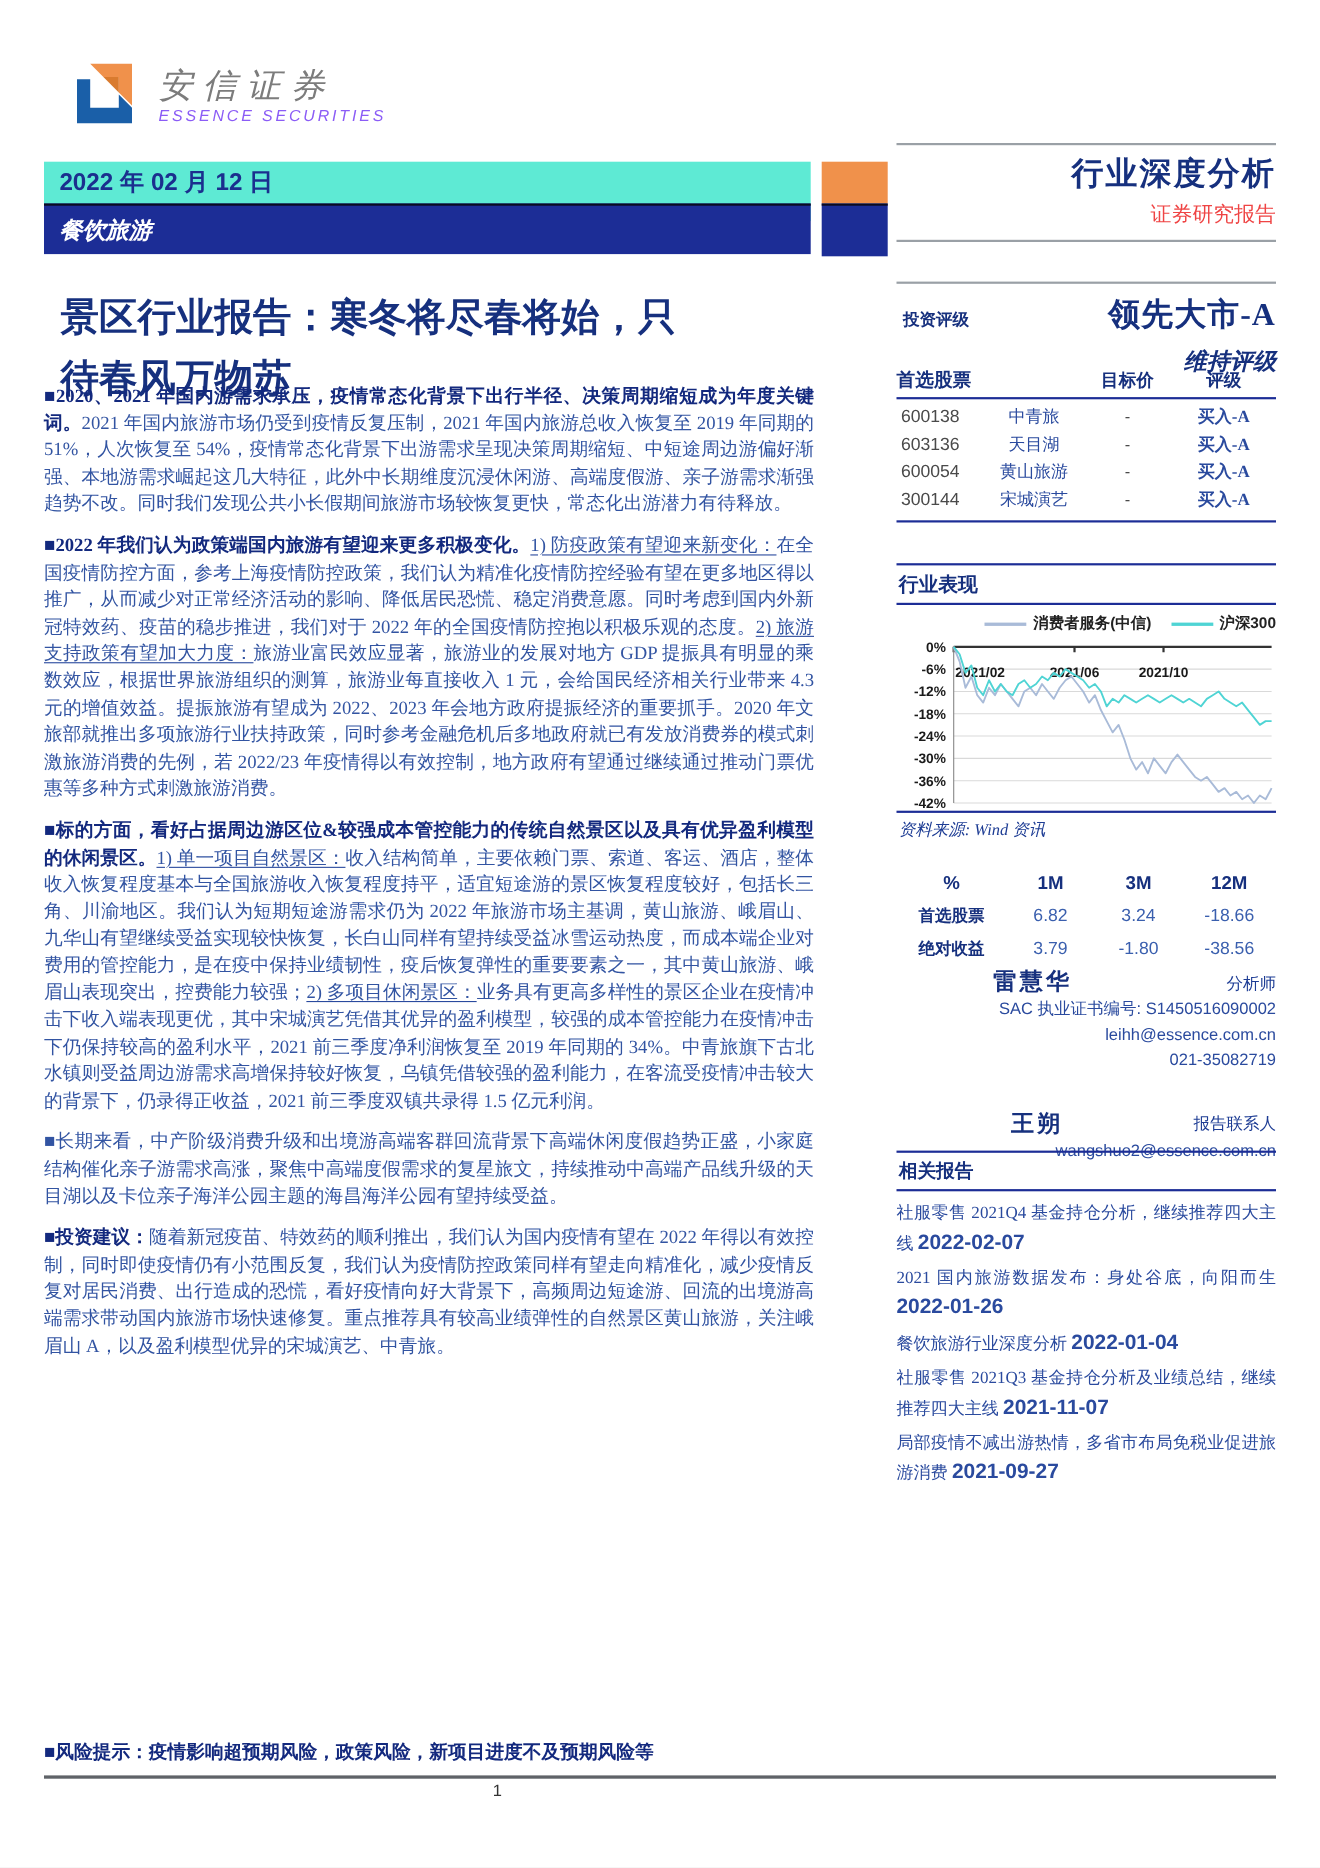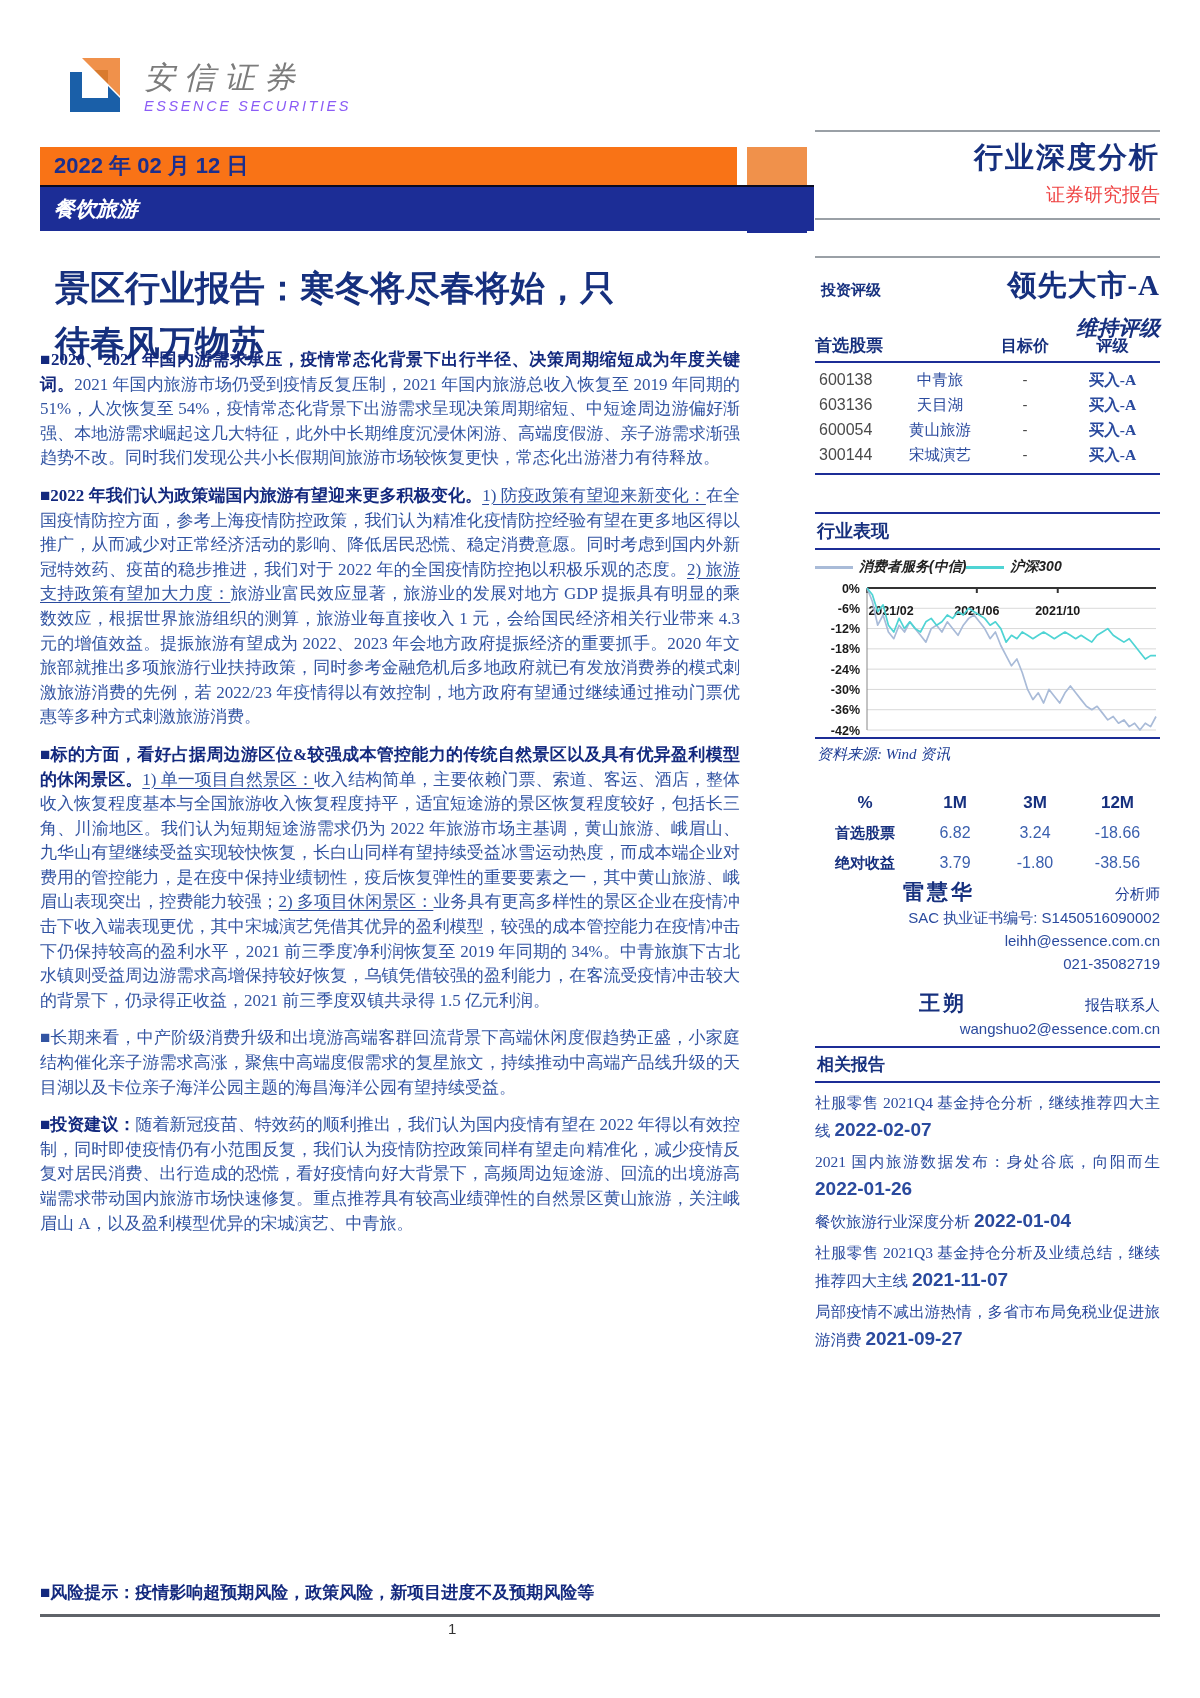--- a/index.html
+++ b/index.html
@@ -4,24 +4,24 @@
 <style>
   html,body{margin:0;padding:0;background:#e8e8e8;}
   .page{position:relative;width:1200px;height:1698px;background:#ffffff;margin:0 auto;overflow:hidden;
         font-family:"Liberation Serif","DejaVu Serif",serif;}
   
   .logo-row{position:absolute;left:62px;top:54px;display:flex;align-items:center;font-style:italic;}
   .logo-mark{width:66px;height:66px;}
   .brand-col{margin-left:16px;}
   .brand-cn{font-family:"Liberation Sans","DejaVu Sans",sans-serif;font-size:31px;color:#7c7c7c;letter-spacing:9px;line-height:34px;}
   .brand-en{font-family:"Liberation Sans","DejaVu Sans",sans-serif;font-size:14.5px;color:#8b5cf6;letter-spacing:2.6px;margin-top:3px;}
-  .date-bar{position:absolute;left:40px;top:147px;width:697px;height:54px;background:#f97316;
+  .date-bar{position:absolute;left:40px;top:147px;width:697px;height:54px;background:#5eead4;
             color:#1b2f8e;font-weight:bold;font-size:22px;line-height:38px;padding-left:14px;box-sizing:border-box;
             font-family:"Liberation Sans","DejaVu Sans",sans-serif;}
-  .cat-bar{position:absolute;left:40px;top:185px;width:774px;height:46px;background:#1c2d96;border-top:2px solid #0b0b20;
+  .cat-bar{position:absolute;left:40px;top:185px;width:697px;height:46px;background:#1c2d96;border-top:2px solid #0b0b20;
            color:#ffffff;font-weight:bold;font-style:italic;font-size:21px;line-height:44px;padding-left:14px;box-sizing:border-box;}
   .side-orange{position:absolute;left:747px;top:147px;width:60px;height:38px;background:#f0914b;}
   .side-navy{position:absolute;left:747px;top:185px;width:60px;height:46px;background:#1c2d96;border-top:2px solid #0b0b20;}
   
   .right-col{position:absolute;left:815px;width:345px;}
   .hline{border-top:2px solid #9aa0a6;height:0;}
   .nline{border-top:2px solid #1c2d96;height:0;}
   .rh{top:130px;}
   .report-type{font-size:29px;font-weight:bold;color:#16307e;text-align:right;margin-top:6px;letter-spacing:2px;}
   .report-subtype{font-size:19px;color:#ef4444;text-align:right;margin-top:4px;margin-bottom:10px;}
@@ -38,22 +38,22 @@
   .stock-head .h2,.stock-head .h3{font-size:16px;font-weight:bold;color:#16307e;text-align:center;}
   .stock-rows{padding:4px 0 6px 0;border-bottom:2px solid #1c2d96;}
   .stock-row{display:grid;grid-template-columns:80px 90px 80px 95px;line-height:25px;}
   .stock-row .code{font-family:"Liberation Sans","DejaVu Sans",sans-serif;font-size:16px;color:#4a4a4a;padding-left:4px;}
   .stock-row .name{font-size:15.5px;color:#2a4a9e;text-align:center;}
   .stock-row .tp{font-size:15px;color:#4a4a4a;text-align:center;font-family:"Liberation Sans","DejaVu Sans",sans-serif;}
   .stock-row .rate{font-size:15.5px;color:#2a4a9e;text-align:center;font-weight:bold;}
   
   .perf{top:512px;}
   .perf-title{font-size:18px;font-weight:bold;color:#16307e;padding:5px 0 5px 2px;}
-  .legend{display:flex;justify-content:flex-start;align-items:center;margin-top:8px;
-          font-family:"Liberation Sans","DejaVu Sans",sans-serif;font-size:14px;color:#222;font-weight:bold;font-style:italic;}
+  .legend{display:flex;justify-content:flex-end;gap:18px;align-items:center;margin-top:8px;
+          font-family:"Liberation Sans","DejaVu Sans",sans-serif;font-size:14px;color:#222;font-weight:bold;}
   .legend .sw{display:inline-block;width:38px;height:3px;margin-right:6px;vertical-align:middle;}
   .chart-wrap{margin-top:4px;}
   
   .source{top:737px;}
   .source-text{font-size:15px;font-style:italic;color:#1d3c94;padding:6px 0 0 2px;}
   .returns{top:788px;font-family:"Liberation Sans","DejaVu Sans",sans-serif;}
   .ret-row{display:grid;grid-template-columns:100px 80px 80px 85px;line-height:30px;}
   .ret-row .c{text-align:center;}
   .ret-head .c{font-size:17px;font-weight:bold;color:#16307e;}
   .ret-label{font-family:"Liberation Serif","DejaVu Serif",serif;font-size:15px;font-weight:bold;color:#16307e;text-align:center;}
@@ -226,21 +226,21 @@
     </div>
 
   <div class="right-col analysts" style="top:878px">
       <div class="an-row">
         <span class="an-name n1">雷慧华</span>
         <span class="an-role">分析师</span>
       </div>
       <div class="an-line">SAC 执业证书编号: S1450516090002</div>
       <div class="an-line">leihh@essence.com.cn</div>
       <div class="an-line">021-35082719</div>
-      <div class="an-row" style="margin-top: 14px;">
+      <div class="an-row" style="margin-top: 32px; align-items: center;">
         <span class="an-name n2">王朔</span>
         <span class="an-role">报告联系人</span>
       </div>
       <div class="an-line">wangshuo2@essence.com.cn</div>
     </div>
 
   <div class="right-col reports" style="top:1046px">
     <div class="nline"></div>
     <div class="reports-title">相关报告</div>
     <div class="nline"></div>

